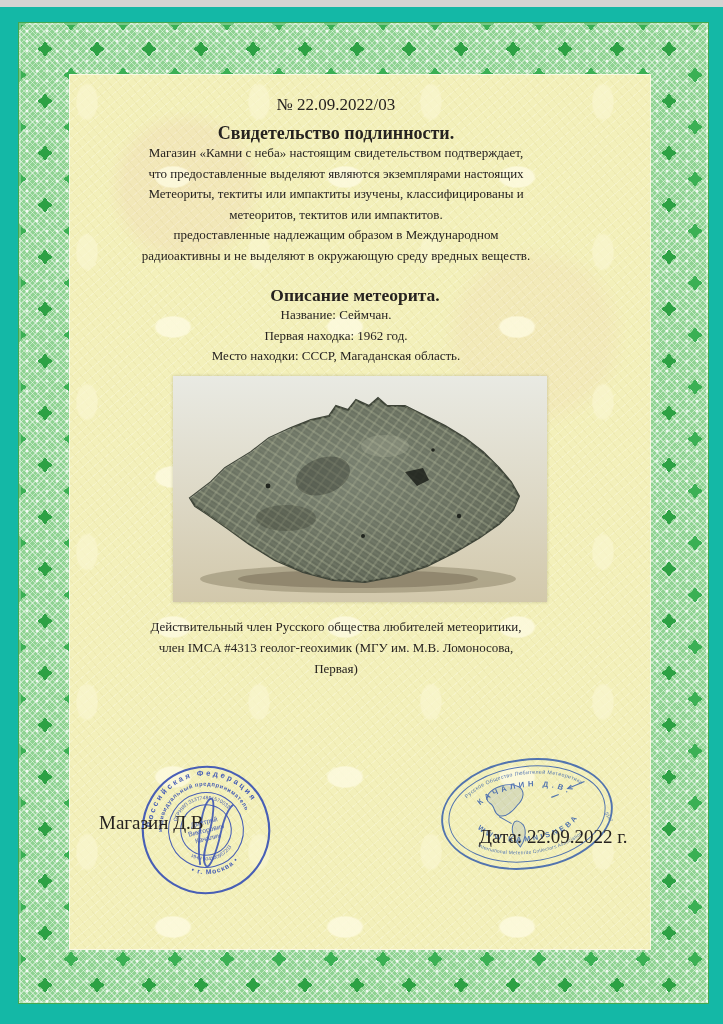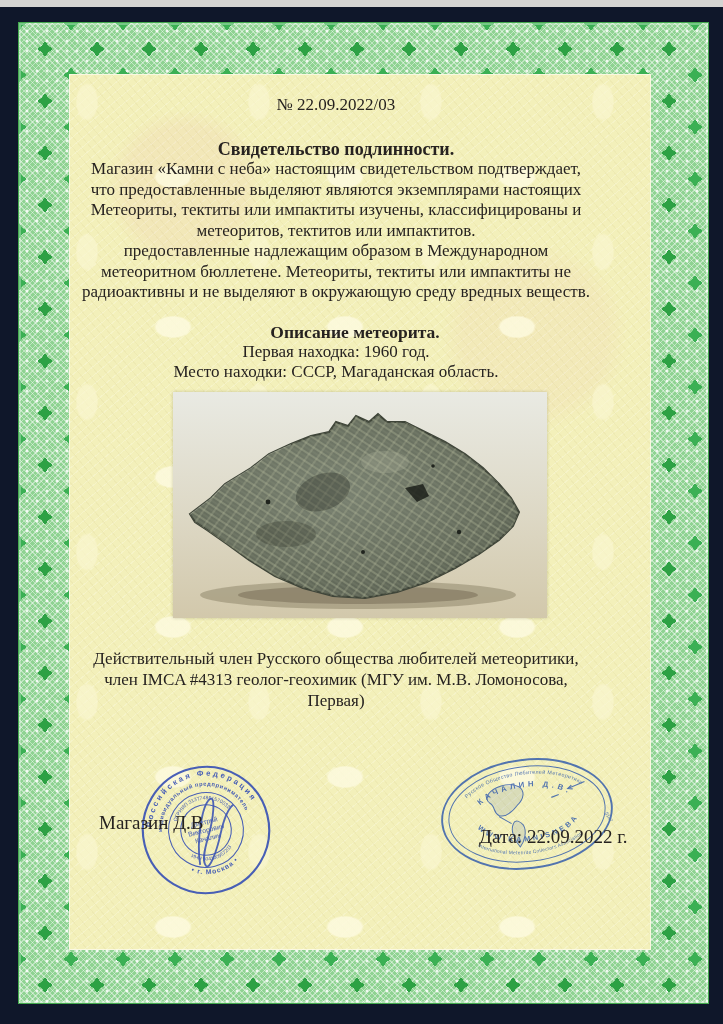--- a/index.html
+++ b/index.html
@@ -1,17 +1,17 @@
 <!DOCTYPE html>
 <html><head>
 <meta charset="utf-8">
 <style>
   html,body{margin:0;padding:0;}
   body{width:723px;height:1024px;background:#eceae6;font-family:"Liberation Serif",serif;}
-  .page{position:relative;width:723px;height:1024px;background:#0f172a;overflow:hidden;color:#262220;}
+  .page{position:relative;width:723px;height:1024px;background:#14b8a6;overflow:hidden;color:#262220;}
   .scan-top{position:absolute;top:0;left:0;width:100%;height:7px;background:#d4d4d2;}
 
   
   .frame{
     position:absolute;left:18px;top:22px;width:691px;height:982px;
     border:1px solid #44a94e;box-sizing:border-box;
     background-color:#8fd392;
     background-image:
       radial-gradient(ellipse 11px 5px at 50% 50%, #2da144 0 60%, rgba(45,161,68,0) 66%),
       radial-gradient(ellipse 5px 11px at 50% 50%, #2da144 0 60%, rgba(45,161,68,0) 66%),
@@ -36,26 +36,26 @@
       radial-gradient(circle 130px at 80% 30%, rgba(235,170,170,.09) 0 55%, rgba(235,170,170,0) 72%),
       repeating-linear-gradient(50deg, rgba(219,209,148,.20) 0 1px, rgba(219,209,148,0) 1px 7px),
       repeating-linear-gradient(-40deg, rgba(255,255,242,.25) 0 1px, rgba(255,255,242,0) 1px 7px);
     background-size:172px 150px,172px 150px,auto,auto,auto,auto;
     background-position:18px 28px,104px 103px,0 0,0 0,0 0,0 0;
     box-shadow:inset 0 0 0 1px rgba(255,255,255,.55);
     text-align:center;
   }
   .block{transform:translateX(-24px);}
   .num{padding-top:21px;font-size:17px;line-height:20px;}
-  .title{margin-top:24px;font-size:18px;line-height:20px;font-weight:bold;}
-  .line{font-size:17px;line-height:20.5px;}
+  .title{margin-top:8px;font-size:18px;line-height:20px;font-weight:bold;}
+  .line{font-size:13px;line-height:20.5px;}
   .desc-head{margin-top:19px;font-size:17.5px;line-height:20px;font-weight:bold;padding-left:38px;}
   .photo{position:relative;width:374px;height:226px;margin:9px auto 0;box-shadow:0 0 3px rgba(60,60,40,.25);}
   .photo svg{display:block;}
-  .membership{margin-top:30px;}
+  .membership{margin-top:14px;}
   .membership .line{line-height:21px;}
 
   .sig{position:absolute;left:30px;top:738px;font-size:19px;z-index:3;}
   .date{position:absolute;left:410px;top:752px;font-size:19px;z-index:3;}
   .stamp-round{position:absolute;left:69px;top:688px;width:136px;height:136px;opacity:.92;z-index:2;}
   .stamp-oval{position:absolute;left:366px;top:679px;width:184px;height:122px;opacity:.88;z-index:2;}
 </style>
 </head>
 <body>
 
@@ -67,27 +67,27 @@
 
       <div class="num block">№ 22.09.2022/03</div>
       <div class="title block">Свидетельство подлинности.</div>
 
       <div class="block">
         <div class="line">Магазин «Камни с неба» настоящим свидетельством подтверждает,</div>
         <div class="line">что предоставленные выделяют являются экземплярами настоящих</div>
         <div class="line">Метеориты, тектиты или импактиты изучены, классифицированы и</div>
         <div class="line">метеоритов, тектитов или импактитов.</div>
         <div class="line">предоставленные надлежащим образом в Международном</div>
-        <div class="line">метеоритном бюллетене. Метеориты, тектиты или импактиты не</div>
         <div class="line">радиоактивны и не выделяют в окружающую среду вредных веществ.</div>
       </div>
 
       <div class="desc-head block">Описание метеорита.</div>
       <div class="block">
-        <div class="line">Первая находка: 1960 год.</div>
+        <div class="line">Название: Сеймчан.</div>
+        <div class="line">Первая находка: 1962 год.</div>
         <div class="line">Место находки: СССР, Магаданская область.</div>
       </div>
 
       <div class="photo">
         <svg viewBox="0 0 374 226" width="374" height="226">
           <defs>
             <linearGradient id="phBg" x1="0" y1="0" x2="0" y2="1">
               <stop offset="0" stop-color="#e9eae3"></stop>
               <stop offset="0.55" stop-color="#ddd8c5"></stop>
               <stop offset="1" stop-color="#d2c8ab"></stop>

